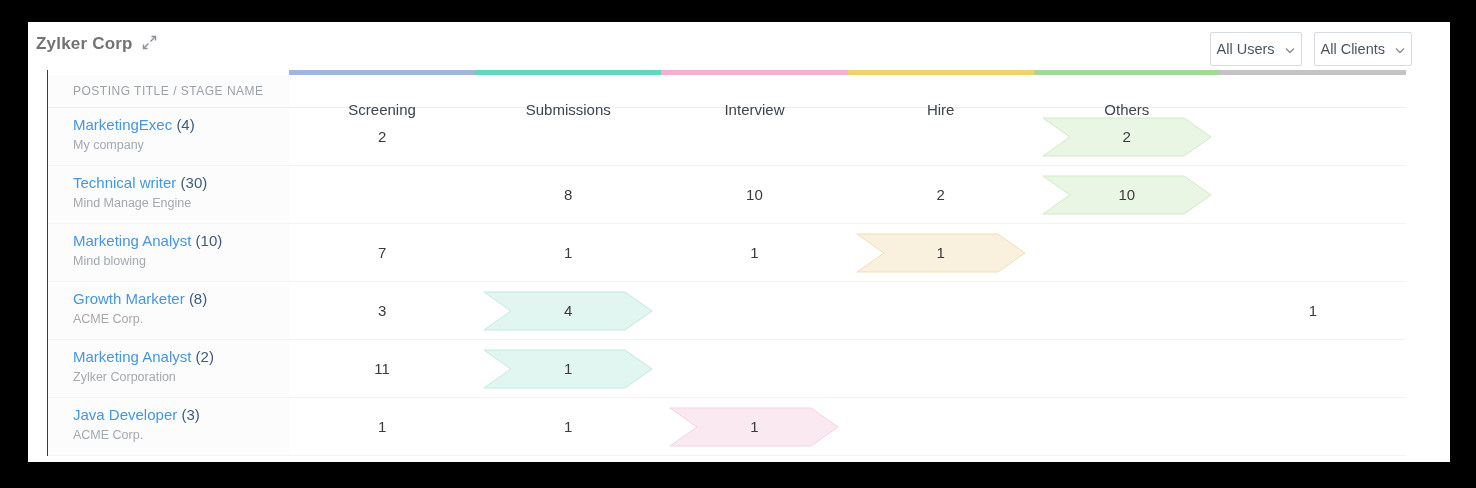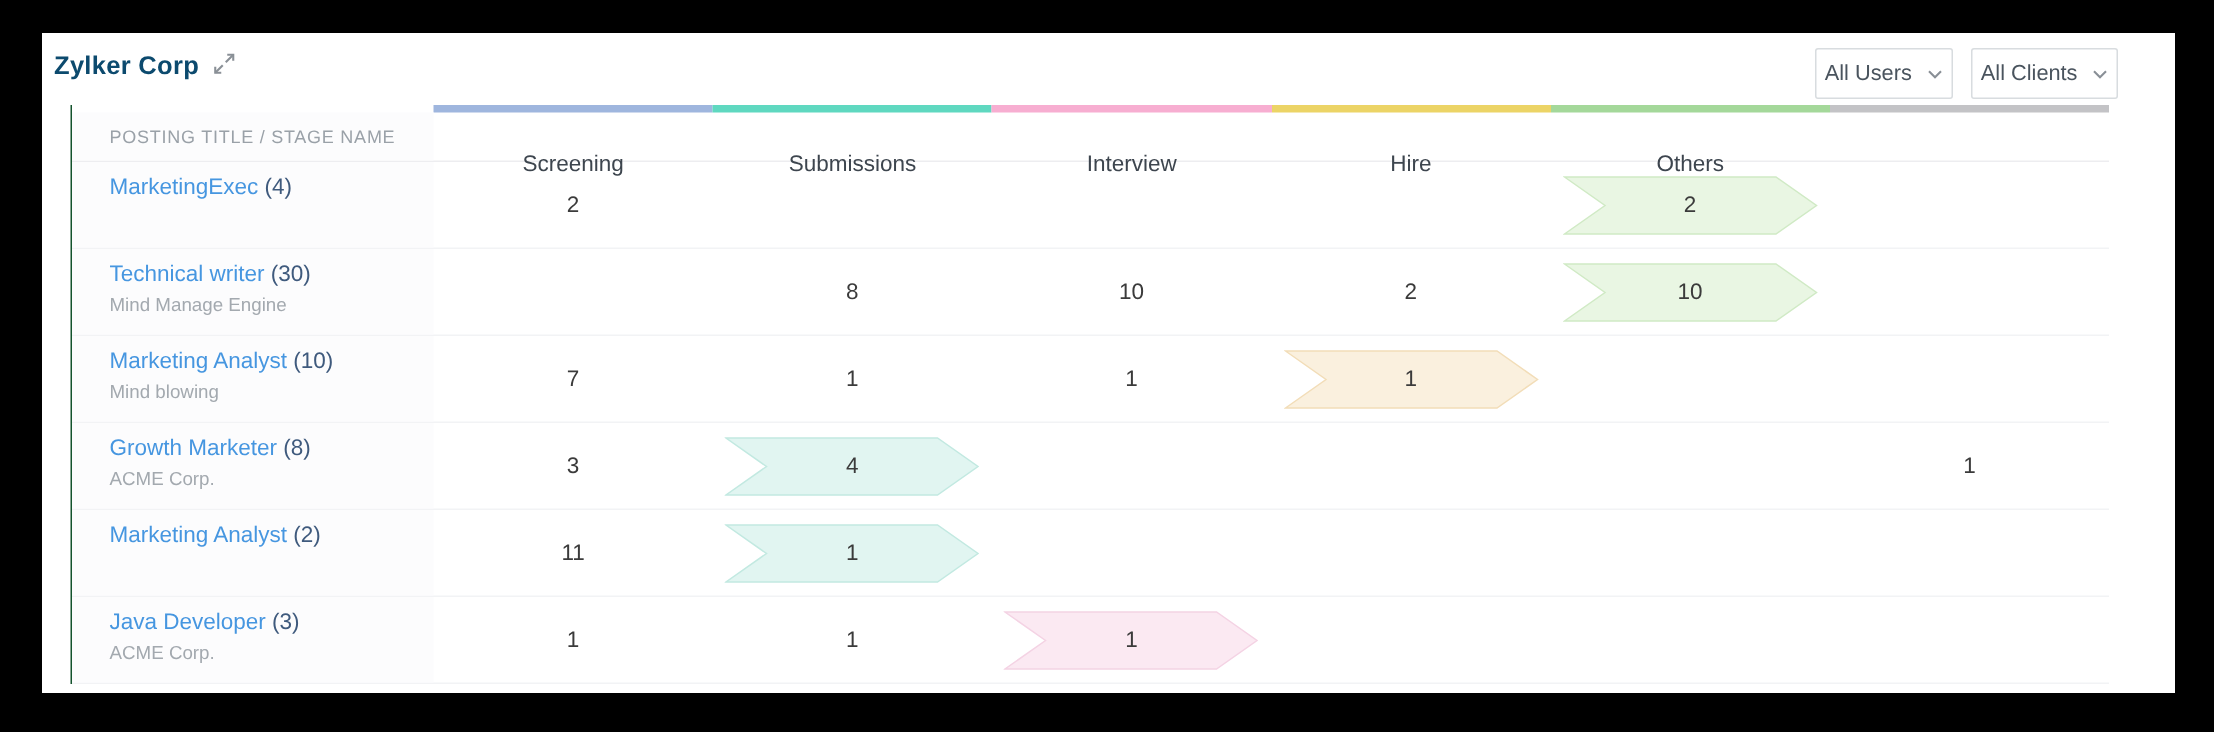--- a/index.html
+++ b/index.html
@@ -6,21 +6,21 @@
   body{
     width:1476px;height:488px;position:relative;background:#000;
     font-family:"Liberation Sans", sans-serif;overflow:hidden;
   }
   .panel{
     position:absolute;left:28px;top:22px;width:1422px;height:440px;
     background:#fff;overflow:hidden;
   }
   
   .title-wrap{position:absolute;left:8px;top:11px;display:flex;align-items:center;gap:9px;}
-  .page-title{font-size:17px;font-weight:bold;color:#0c4a6e;letter-spacing:.2px;}
+  .page-title{font-size:17px;font-weight:bold;color:#737373;letter-spacing:.2px;}
   .expand-icon{cursor:pointer;margin-top:2px;}
   
   .filters{position:absolute;right:38px;top:10px;display:flex;gap:12px;}
   .dd-btn{
     display:flex;align-items:center;gap:10px;height:34px;padding:0 6px;
     background:#fff;border:1px solid #d8dcdf;border-radius:2px;cursor:pointer;
     font-size:14.5px;color:#4a545e;font-family:"Liberation Sans",sans-serif;
   }
   
   .table{position:absolute;left:19px;top:48px;width:1358px;border-left:1px solid #14532d;}
@@ -102,21 +102,21 @@
       <div id="stage-heads" style="display:flex;margin-top:36px;">
           <div class="stage-head">Screening</div>
           <div class="stage-head">Submissions</div>
           <div class="stage-head">Interview</div>
           <div class="stage-head">Hire</div>
           <div class="stage-head">Others</div>
         </div>
     </div>
     <div id="rows">
         <div class="row">
-          <div class="left-cell"><a class="posting-link">MarketingExec <span class="posting-count">(4)</span></a></div>
+          <div class="left-cell"><a class="posting-link">MarketingExec <span class="posting-count">(4)</span></a><div class="client-name">My company</div></div>
           <div class="cell">2</div>
           <div class="cell"></div>
           <div class="cell"></div>
           <div class="cell"></div>
           <div class="cell">
             <div class="arrow-wrap">
               <svg width="170" height="40" viewBox="0 0 170 40">
                 <polygon points="1,1 142,1 169,20 142,39 1,39 28,20" fill="#e9f6e3" stroke="#d0eac5" stroke-width="1"></polygon>
               </svg>
               <span class="arrow-value">2</span>
@@ -166,21 +166,21 @@
               </svg>
               <span class="arrow-value">4</span>
             </div>
           </div>
           <div class="cell"></div>
           <div class="cell"></div>
           <div class="cell"></div>
           <div class="cell">1</div>
         </div>
         <div class="row">
-          <div class="left-cell"><a class="posting-link">Marketing Analyst <span class="posting-count">(2)</span></a></div>
+          <div class="left-cell"><a class="posting-link">Marketing Analyst <span class="posting-count">(2)</span></a><div class="client-name">Zylker Corporation</div></div>
           <div class="cell">11</div>
           <div class="cell">
             <div class="arrow-wrap">
               <svg width="170" height="40" viewBox="0 0 170 40">
                 <polygon points="1,1 142,1 169,20 142,39 1,39 28,20" fill="#e1f5f1" stroke="#c2e9e1" stroke-width="1"></polygon>
               </svg>
               <span class="arrow-value">1</span>
             </div>
           </div>
           <div class="cell"></div>

